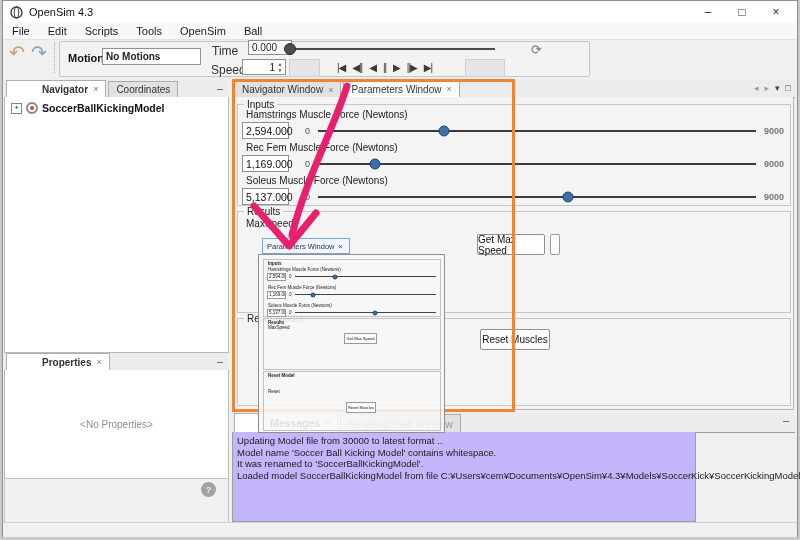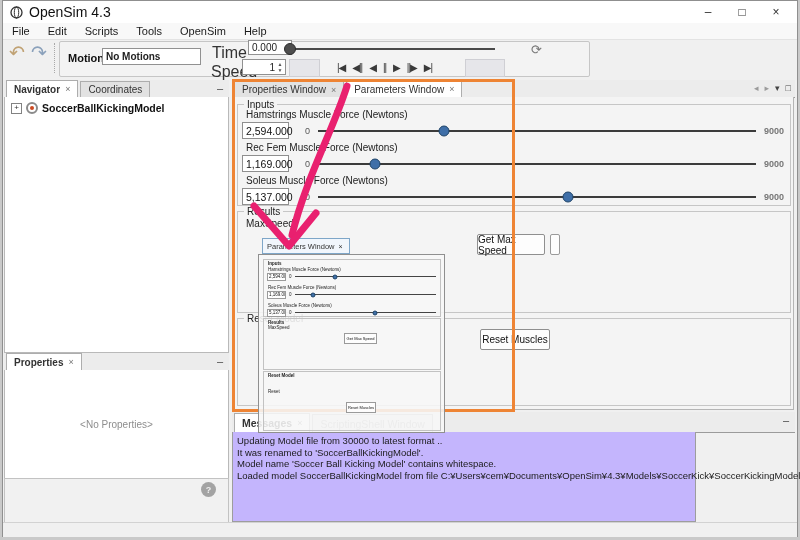--- a/index.html
+++ b/index.html
@@ -2,59 +2,59 @@
 <html><head>
 <meta charset="utf-8">
 <style>
   html,body{margin:0;padding:0;font-family:"Liberation Sans",sans-serif;}
   #screen{position:relative;width:800px;height:540px;background:#c9c9c9;overflow:hidden;}
   .abs{position:absolute;}
   #win{left:2px;top:0;width:794px;height:535px;background:#f0f0f0;border:1px solid #8f8f8f;}
 
   
   #titlebar{left:3px;top:1px;width:794px;height:22px;background:#ffffff;display:flex;align-items:center;}
-  #title-text{font-size:14px;color:#111;margin-left:6px;}
+  #title-text{font-size:11px;color:#111;margin-left:6px;}
   #win-controls{position:absolute;right:4px;top:0;height:22px;display:flex;}
   .winbtn{width:34px;height:22px;display:flex;align-items:center;justify-content:center;font-size:12px;color:#333;}
 
   
   #menubar{left:3px;top:23px;width:794px;height:16px;background:#f8f8f8;display:flex;align-items:center;font-size:11px;color:#1a1a1a;border-bottom:1px solid #e3e3e3;}
   .menu-item{padding:0 9px;}
 
   
   #toolbar{left:3px;top:40px;width:794px;height:38px;background:#f0f0f0;}
   .toolicon{font-size:19px;line-height:16px;}
   #undo-icon{left:6px;top:5px;color:#c0a274;}
   #redo-icon{left:28px;top:5px;color:#8ba1bb;}
   #tb-sep{left:51px;top:3px;height:30px;border-left:1px dotted #a9a9a9;}
   #tb-group{left:56px;top:1px;width:529px;height:34px;border:1px solid #c6c6c6;background:#f3f3f3;border-radius:2px;}
   #motion-label{left:8px;top:10px;font-size:11px;font-weight:bold;color:#111;}
   .field{background:#fff;border:1px solid #919191;font-size:10px;color:#222;display:flex;align-items:center;padding:0 3px;box-sizing:border-box;}
   #motion-combo{left:42px;top:6px;width:99px;height:17px;font-weight:bold;}
-  .tinylabel{font-size:16px;color:#333;}
+  .tinylabel{font-size:12px;color:#333;}
   #time-label{left:152px;top:2px;}
   #time-field{left:188px;top:-2px;width:44px;height:15px;}
   #speed-label{left:151px;top:21px;}
   #speed-spin{left:182px;top:17px;width:44px;height:16px;justify-content:flex-end;padding-right:10px;position:absolute;}
   .spin-arrows{position:absolute;right:1px;top:1px;width:8px;height:13px;font-size:5px;line-height:6px;color:#555;text-align:center;}
   .grayslot{background:#e6e6ea;border:1px solid #cfcfd4;}
   #grayslot-1{left:229px;top:17px;width:29px;height:16px;}
   #grayslot-2{left:405px;top:17px;width:38px;height:16px;}
   #time-track{left:228px;top:6px;width:207px;height:2px;background:#4a4a4a;}
   #time-thumb{left:224px;top:1px;width:10px;height:10px;border-radius:50%;background:#4e4e4e;border:1px solid #2c2c2c;}
   #loop-icon{left:471px;top:0px;font-size:13px;color:#777;}
   #playback{left:277px;top:16px;display:flex;gap:7px;font-size:10px;color:#3a3a3a;align-items:center;height:18px;}
   .pb-btn{letter-spacing:-1px;}
 
   
   .tabrow{background:#ececec;border-bottom:1px solid #9b9b9b;display:flex;align-items:flex-end;}
   .tab{height:15px;display:flex;align-items:center;padding:0 7px;font-size:10px;color:#333;border:1px solid #adadad;border-bottom:none;background:#e2e2e2;margin-left:2px;gap:5px;}
   .tab.sel{background:#ffffff;height:16px;position:relative;z-index:2;}
   .tab .x{color:#777;font-size:9px;}
-  .bold{font-weight:bold;}
+  .bold{font-weight:bold;margin-left:28px;}
   .minbtn{position:absolute;right:6px;top:2px;font-size:11px;color:#444;}
   #nav-tabrow{left:4px;top:80px;width:225px;height:17px;}
   #nav-panel{left:4px;top:97px;width:223px;height:255px;background:#fff;border:1px solid #b9b9b9;border-top:none;}
   #tree-row{left:6px;top:5px;display:flex;align-items:center;gap:4px;}
   #expander{width:9px;height:9px;border:1px solid #828282;background:#fff;font-size:8px;line-height:7px;text-align:center;color:#333;}
   #tree-icon{width:12px;height:12px;border-radius:50%;border:2px solid #8b8b8b;box-sizing:border-box;position:relative;background:#fff;}
   #tree-icon::after{content:"";position:absolute;left:2px;top:2px;width:4px;height:4px;border-radius:50%;background:#cc4a22;}
   #tree-label{font-size:10.5px;font-weight:bold;color:#111;}
 
   #prop-tabrow{left:4px;top:353px;width:225px;height:17px;}
@@ -132,21 +132,21 @@
       <span class="winbtn">×</span>
     </div>
   </div>
 
   <div id="menubar" class="abs">
     <span class="menu-item">File</span>
     <span class="menu-item">Edit</span>
     <span class="menu-item">Scripts</span>
     <span class="menu-item">Tools</span>
     <span class="menu-item">OpenSim</span>
-    <span class="menu-item">Help</span>
+    <span class="menu-item">Ball</span>
   </div>
 
   <div id="toolbar" class="abs">
     <span id="undo-icon" class="abs toolicon">↶</span>
     <span id="redo-icon" class="abs toolicon">↷</span>
     <div id="tb-sep" class="abs"></div>
     <div id="tb-group" class="abs">
       <span id="motion-label" class="abs">Motion:</span>
       <div id="motion-combo" class="abs field">No Motions</div>
       <span id="time-label" class="abs tinylabel">Time</span>
@@ -200,21 +200,21 @@
   </div>
   <div id="prop-panel" class="abs">
     <span id="no-props">&lt;No Properties&gt;</span>
   </div>
   <div id="left-bottom" class="abs">
     <span id="help-circle">?</span>
   </div>
 
   <div id="doc-tabrow" class="abs tabrow">
     <div class="tab">
-      <span>Properties Window</span>
+      <span>Navigator Window</span>
       <span class="x">×</span>
     </div>
     <div class="tab sel">
       <span>Parameters Window</span>
       <span class="x">×</span>
     </div>
     <div id="doc-tabctl">
       <span>◂</span>
       <span>▸</span>
       <span class="dark">▾</span>
@@ -272,22 +272,22 @@
       <span class="bold">Messages</span>
       <span class="x">×</span>
     </div>
     <div class="tab">
       <span class="graytab">ScriptingShell Window</span>
     </div>
     <span class="minbtn">–</span>
   </div>
   <div id="msg-content" class="abs">
     <div class="msg-line">Updating Model file from 30000 to latest format ..</div>
+    <div class="msg-line">Model name 'Soccer Ball Kicking Model' contains whitespace.</div>
     <div class="msg-line">It was renamed to 'SoccerBallKickingModel'.</div>
-    <div class="msg-line">Model name 'Soccer Ball Kicking Model' contains whitespace.</div>
     <div class="msg-line">Loaded model SoccerBallKickingModel from file C:¥Users¥cem¥Documents¥OpenSim¥4.3¥Models¥SoccerKick¥SoccerKickingModel.osim</div>
   </div>
 
   <div id="statusbar" class="abs"></div>
 
   <svg class="overlay" id="orange-overlay">
     <rect x="233.5" y="80.5" width="280" height="330" fill="none" stroke-width="3" stroke="#ee8434"></rect>
   </svg>
 
   <div id="mini-win" class="abs">

